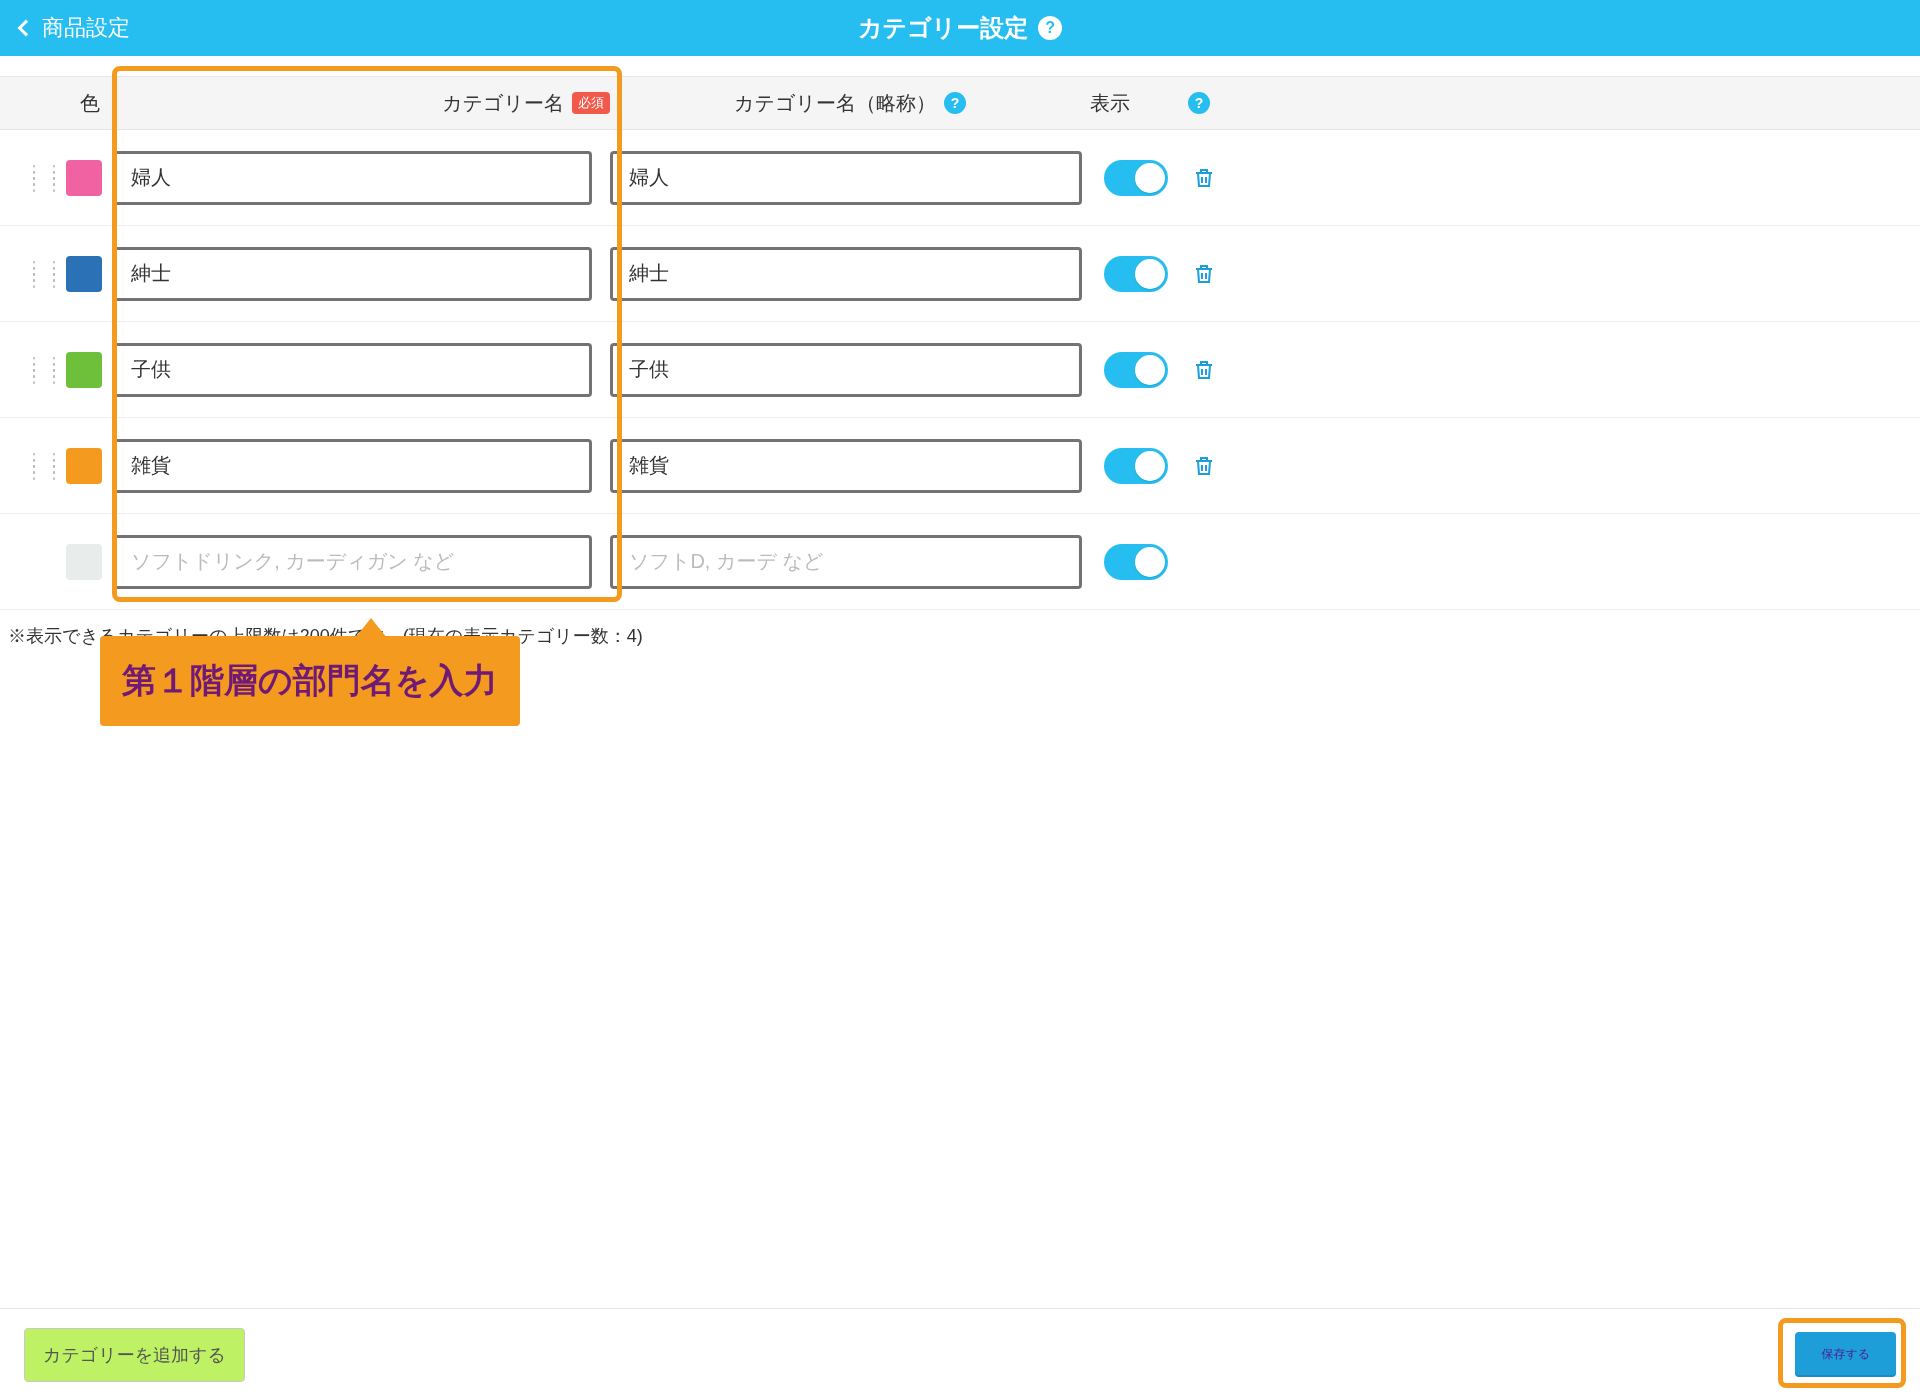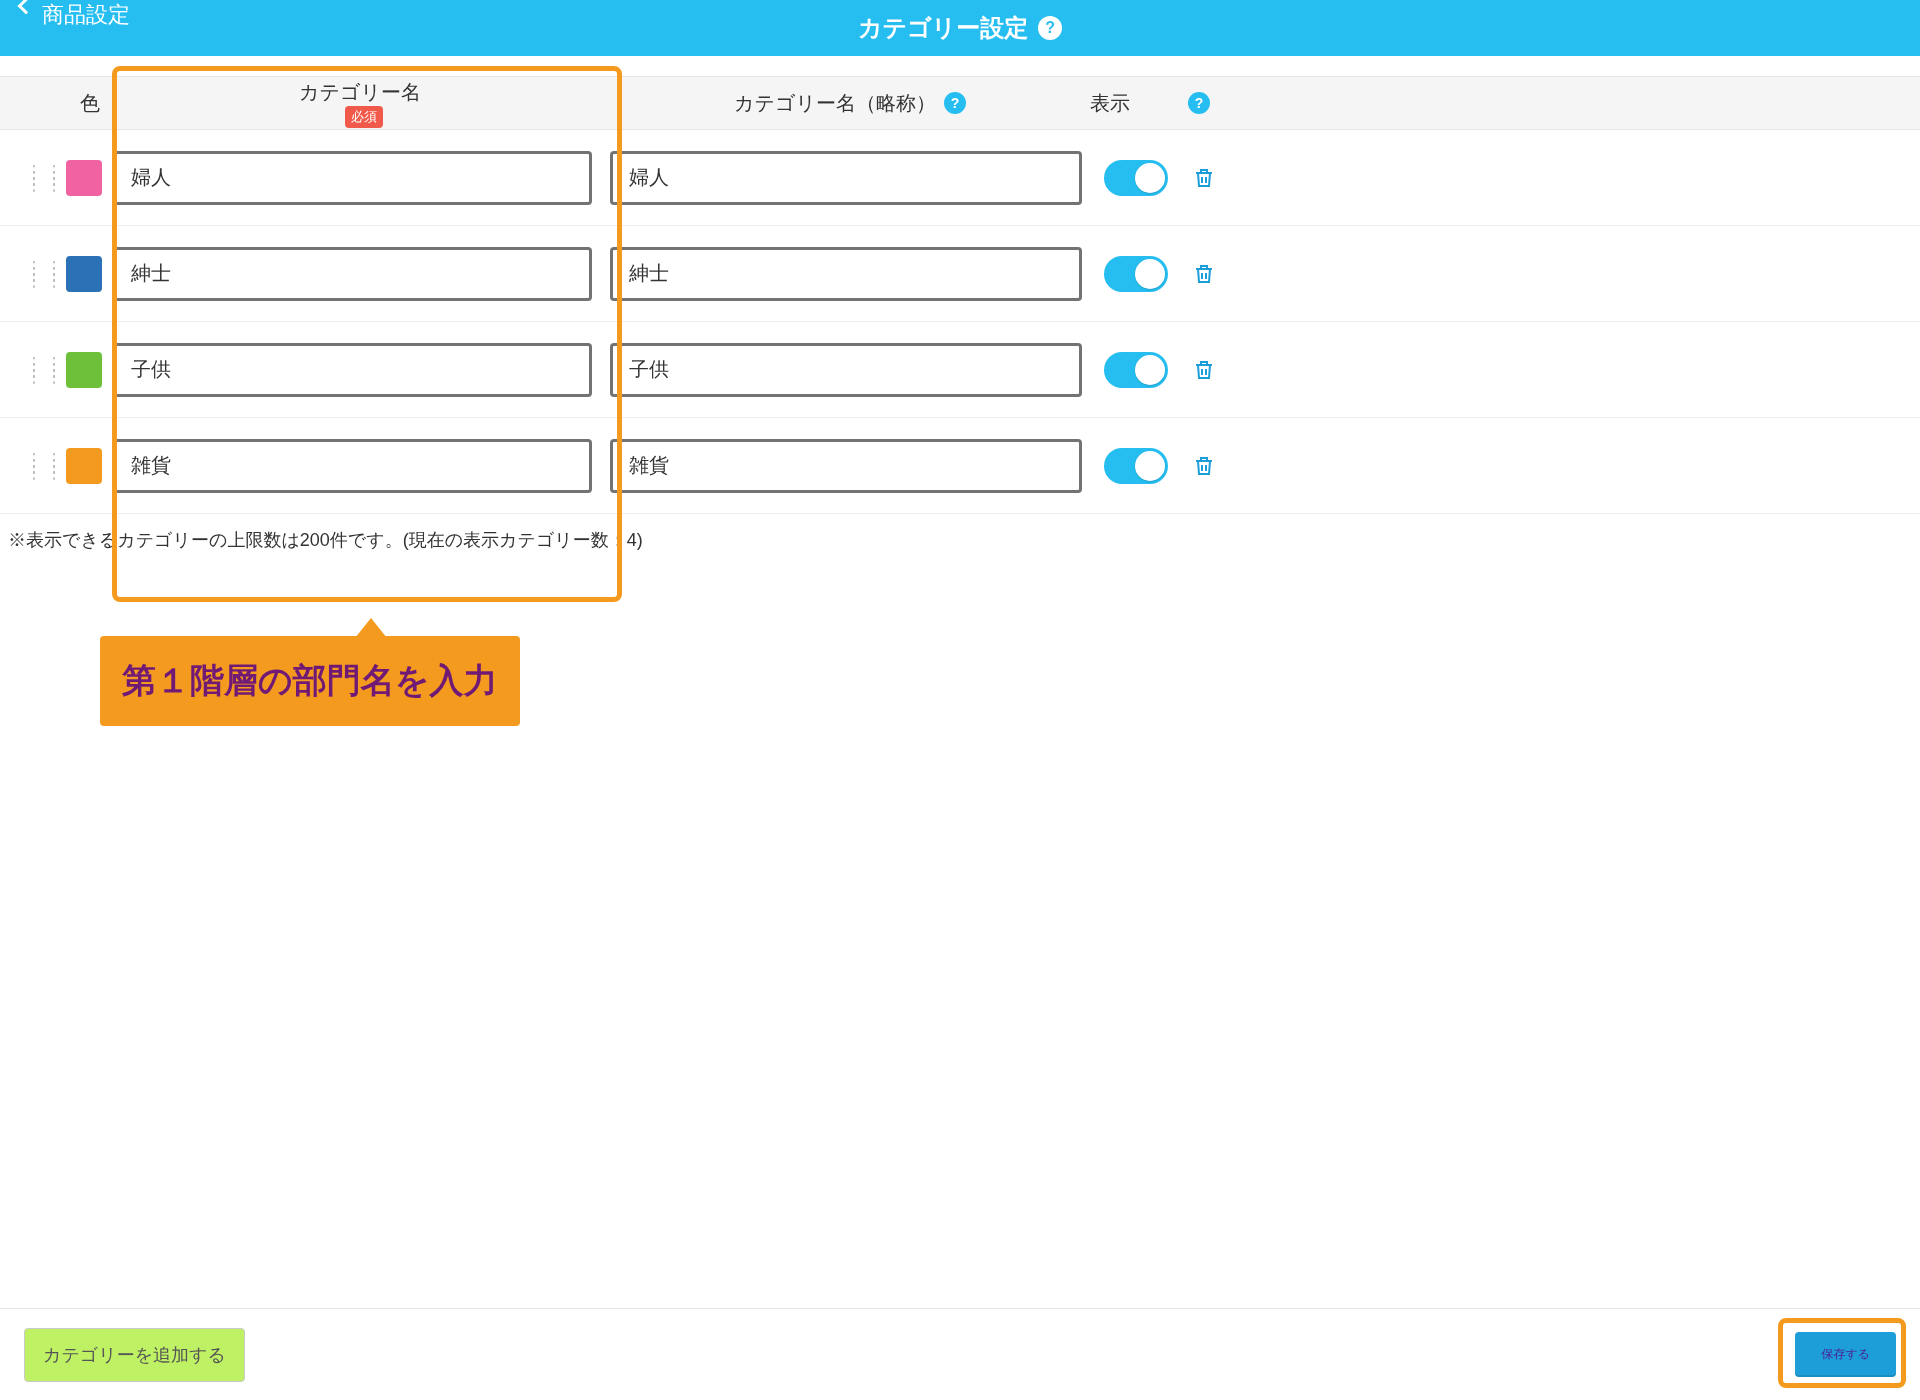--- a/index.html
+++ b/index.html
@@ -15,20 +15,21 @@
     align-items: center;
     justify-content: center;
     position: relative;
   }
   .header .back {
     position: absolute;
     left: 20px;
     top: 0;
     height: 56px;
     display: flex;
+    align-items: center;
     font-size: 22px;
     cursor: pointer;
   }
   .header .back .chev {
     display: inline-block;
     width: 12px; height: 12px;
     border-left: 3px solid #fff;
     border-bottom: 3px solid #fff;
     transform: rotate(45deg);
     margin-right: 10px;
@@ -70,21 +71,21 @@
     background: #f5f5f5;
     border-top: 1px solid #e5e5e5;
     border-bottom: 1px solid #e5e5e5;
     display:flex;
     align-items:center;
     height: 54px;
     font-size: 20px;
     color:#333;
   }
   .colhead .c-color { width: 110px; text-align:right; padding-right:10px;}
-  .colhead .c-name  { width: 500px; text-align:center; display:flex; align-items:center; justify-content:flex-end;flex-direction:column;}
+  .colhead .c-name  { width: 500px; text-align:center; display:flex; align-items:center; justify-content:flex-end;}
   .colhead .c-short { width: 480px; text-align:center; display:flex; align-items:center; justify-content:center;}
   .colhead .c-disp  { width: 120px; text-align:center; display:flex; align-items:center; justify-content:space-between;}
 
   .badge-req {
     background:#f15a4a;
     color:#fff;
     font-size:13px;
     border-radius:4px;
     padding:2px 6px;
     margin-left:8px;
@@ -332,20 +333,30 @@
     <input class="short-in" value="雑貨" style="">
     <div class="toggle">
         <div class="knob"></div>
       </div>
     <div class="trash">
         <svg viewBox="0 0 24 24">
           <path d="M4 7h16M9 7V4h6v3M6 7l1 13h10l1-13M10 11v6M14 11v6"></path>
         </svg>
       </div>
   </div>
+    <div class="row">
+    <div class="grip"></div>
+    <div class="swatch" style="background:#e8eceb"></div>
+    <input class="name-in" value="" placeholder="ソフトドリンク, カーディガン など" style="">
+    <input class="short-in" value="" placeholder="ソフトD, カーデ など" style="">
+    <div class="toggle">
+        <div class="knob"></div>
+      </div>
+    <div style="width:28px"></div>
+  </div>
   </div>
 
 <div class="limit-note">※表示できるカテゴリーの上限数は200件です。(現在の表示カテゴリー数：4)</div>
 
 <div class="footer-bar">
   <button class="btn-add">カテゴリーを追加する</button>
   <button class="btn-save">保存する</button>
 </div>
 
 <div class="callout-box-name"></div>

